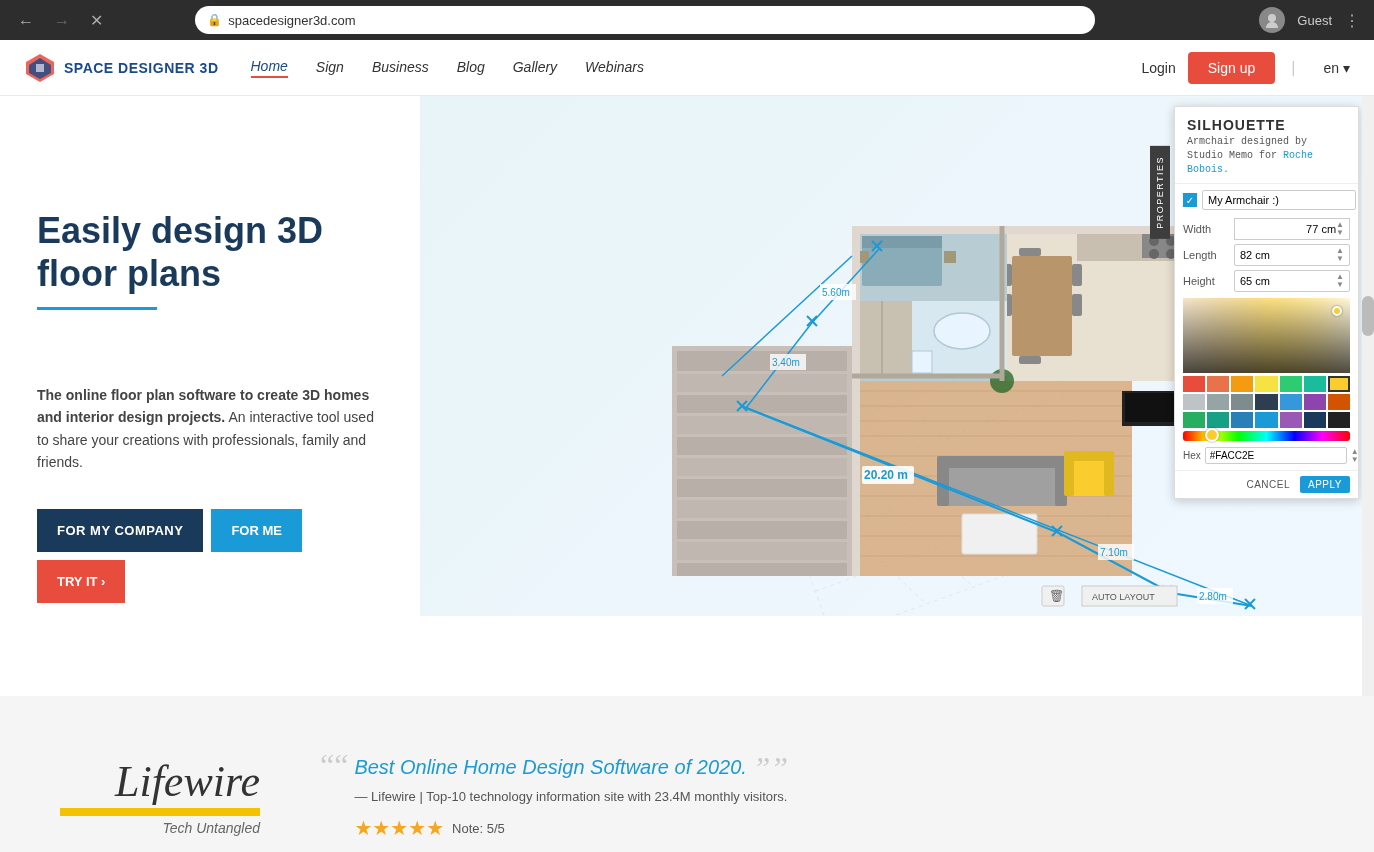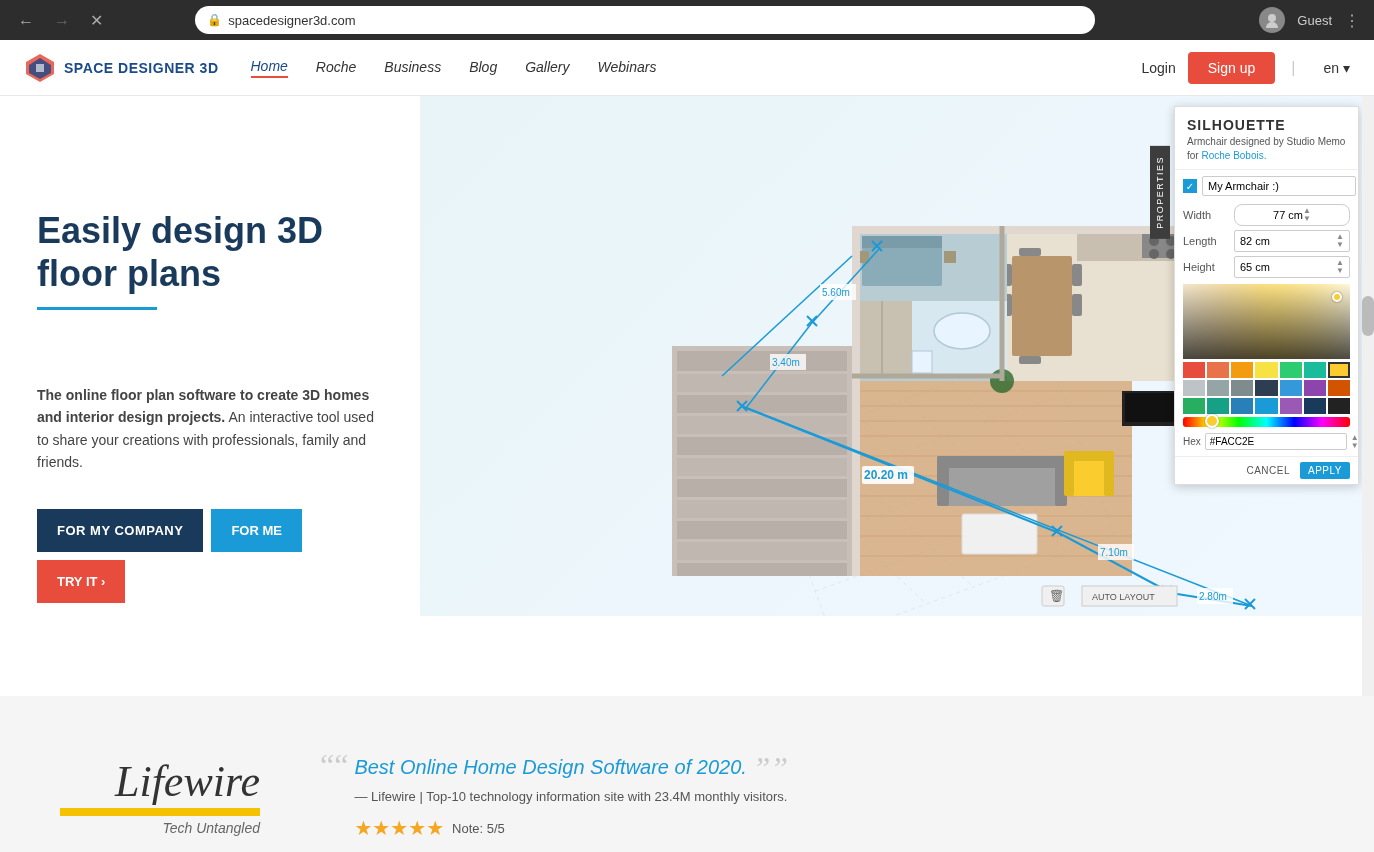--- a/index.html
+++ b/index.html
@@ -288,21 +288,21 @@
       <svg width="32" height="32" viewBox="0 0 32 32">
         <polygon points="16,2 30,10 30,22 16,30 2,22 2,10" fill="#e74c3c" opacity="0.85"></polygon>
         <polygon points="16,6 27,13 27,21 16,27 5,21 5,13" fill="#1a4a8a" opacity="0.8"></polygon>
         <rect x="12" y="12" width="8" height="8" fill="#fff" opacity="0.6"></rect>
       </svg>
     </div>
     <span class="logo-text">SPACE DESIGNER 3D</span>
   </div>
   <div class="navbar-links">
     <a class="nav-link active">Home</a>
-    <a class="nav-link">Roche</a>
+    <a class="nav-link">Sign</a>
     <a class="nav-link">Business</a>
     <a class="nav-link">Blog</a>
     <a class="nav-link">Gallery</a>
     <a class="nav-link">Webinars</a>
   </div>
   <div class="navbar-right">
     <button class="login-btn">Login</button>
     <button class="signup-btn">Sign up</button>
     <span class="divider-vert">|</span>
     <span class="lang-select">
@@ -488,36 +488,36 @@
       <div style="position:absolute; top:10px; right:15px; width:185px;">
 
         <div style="position:absolute; left:-24px; top:40px; background:#3d3d3d; color:#fff; font-size:9px; writing-mode:vertical-lr; transform:rotate(180deg); padding:10px 5px; letter-spacing:1.5px; z-index:10;">
           <span>PROPERTIES</span>
         </div>
 
         <div style="background:#fff; border:1px solid #ddd; box-shadow:0 2px 10px rgba(0,0,0,0.2);">
 
           <div style="padding:10px 12px 6px; border-bottom:1px solid #eee;">
             <div style="font-size:14px; font-weight:bold; color:#333; letter-spacing:1px;">SILHOUETTE</div>
-            <div style="font-size:10px; color:#555; margin-top:2px; line-height:1.4;">
+            <div style="font-size:10px; color:#555; margin-top:2px; line-height:1.4;font-family:Liberation Mono, monospace;">
               <span>Armchair designed by Studio Memo for</span>
               <a style="color:#1a9ad7; text-decoration:none;">Roche Bobois.</a>
             </div>
           </div>
 
           <div style="display:flex; align-items:center; padding:6px 8px; gap:5px;">
             <div style="width:14px; height:14px; background:#1a9ad7; display:flex; align-items:center; justify-content:center; flex-shrink:0;">
               <span style="color:#fff; font-size:10px;">✓</span>
             </div>
             <input type="text" style="flex: 1 1 0%; border: 1px solid rgb(204, 204, 204); padding: 3px 5px; font-size: 11px; border-radius: 2px; outline: none;" value="My Armchair :)">
           </div>
 
           <div style="display:flex; align-items:center; padding:2px 8px; gap:6px;">
             <span style="width:45px; font-size:11px; color:#555;">Width</span>
-            <div style="flex:1; border:1px solid #ccc; padding:2px 23px; font-size:11px; border-radius:8px; display:flex; justify-content:center; align-items:center; background:#fff;">
+            <div style="flex:1; border:1px solid #ccc; padding:2px 5px; font-size:11px; border-radius:0; display:flex; justify-content:flex-end; align-items:center; background:#fff;">
               <span>77 cm</span>
               <span style="font-size:8px; color:#888; display:flex; flex-direction:column; line-height:1;">▲<br>▼</span>
             </div>
           </div>
 
           <div style="display:flex; align-items:center; padding:2px 8px; gap:6px;">
             <span style="width:45px; font-size:11px; color:#555;">Length</span>
             <div style="flex:1; border:1px solid #ccc; padding:2px 5px; font-size:11px; border-radius:2px; display:flex; justify-content:space-between; align-items:center; background:#fff;">
               <span>82 cm</span>
               <span style="font-size:8px; color:#888; display:flex; flex-direction:column; line-height:1;">▲<br>▼</span>

